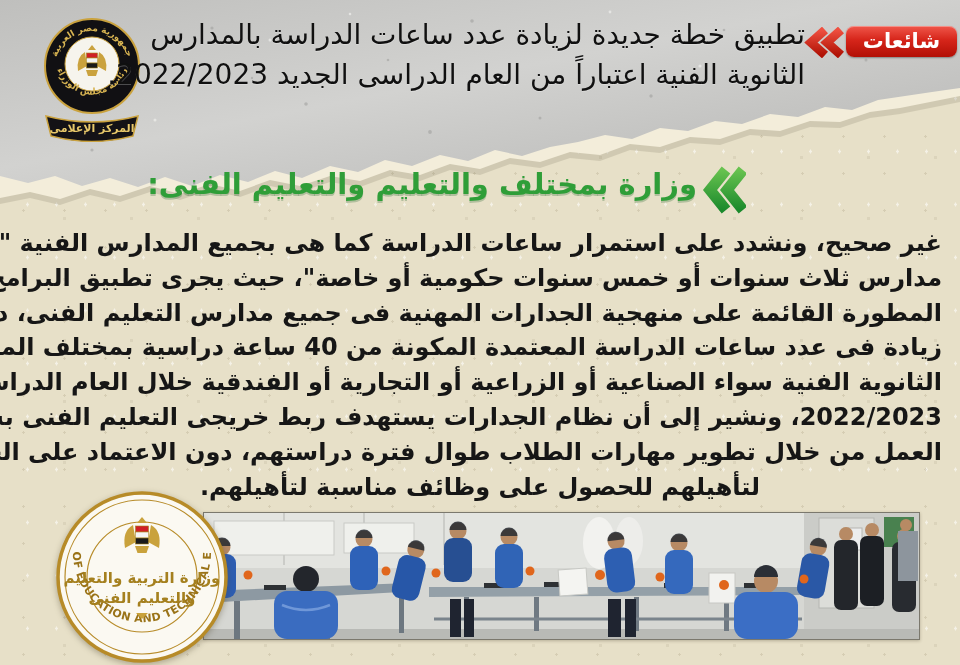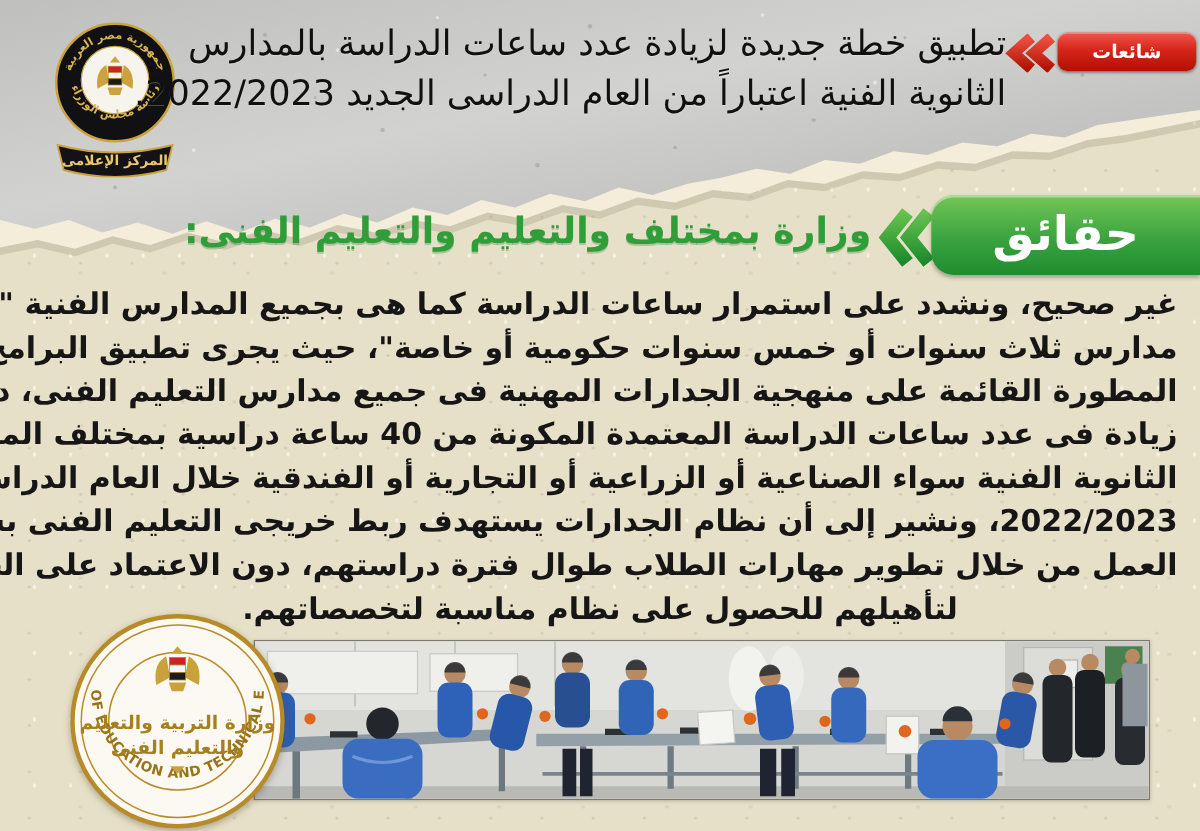--- a/index.html
+++ b/index.html
@@ -14,21 +14,21 @@
     background-size:41px 37px,29px 53px,67px 61px;
     background-position:3px 7px,13px 19px,31px 5px;
   }
   .torn-svg{position:absolute;left:0;top:0;z-index:1;}
   .layer{position:absolute;z-index:2;}
   
   .rumor-badge{
     left:846px;top:26px;width:111px;height:31px;border-radius:8px;
     background:linear-gradient(180deg,#f0564a 0%,#d6251a 45%,#b20f05 100%);
     box-shadow:inset 0 1px 0 rgba(255,255,255,.35),0 1px 2px rgba(0,0,0,.35);
-    color:#fff;font-weight:bold;font-size:15px;line-height:30px;text-align:center;
+    color:#fff;font-weight:bold;font-size:21px;line-height:30px;text-align:center;
   }
   .chevron-red{left:797px;top:27px;}
   .headline{right:155px;color:#101010;font-weight:normal;font-size:28px;
     white-space:nowrap;direction:rtl;text-shadow:0 1px 0 rgba(255,255,255,.25);}
   .headline.l1{top:18px;}
   .headline.l2{top:58px;}
   
   .facts-badge{
     left:745px;top:156px;width:215px;height:64px;
     border-radius:18px 0 0 18px;
@@ -136,34 +136,31 @@
   <svg class="layer chevron-green" width="46" height="48" viewBox="0 0 46 48">
     <defs>
         <linearGradient id="gg" x1="0" y1="0" x2="0" y2="1">
       <stop offset="0" stop-color="#67c24f"></stop>
           <stop offset="1" stop-color="#1b8a2c"></stop>
         </linearGradient>
       </defs>
     <path d="M26 4 L10 24 L26 44" stroke="url(#gg)" stroke-width="11" fill="none"></path>
     <path d="M43 4 L27 24 L43 44" stroke="url(#gg)" stroke-width="11" fill="none"></path>
   </svg>
-  <div class="layer facts-badge">
-    <span>حقائق</span>
-  </div>
   <div class="layer facts-heading">وزارة بمختلف والتعليم والتعليم الفنى:</div>
 
   <div class="layer body-text">
     <div class="line">غير صحيح، ونشدد على استمرار ساعات الدراسة كما هى بجميع المدارس الفنية "سواء</div>
     <div class="line">مدارس ثلاث سنوات أو خمس سنوات حكومية أو خاصة"، حيث يجرى تطبيق البرامج الدراسية</div>
     <div class="line">المطورة القائمة على منهجية الجدارات المهنية فى جميع مدارس التعليم الفنى، دون أى</div>
     <div class="line">زيادة فى عدد ساعات الدراسة المعتمدة المكونة من 40 ساعة دراسية بمختلف المدارس</div>
     <div class="line">الثانوية الفنية سواء الصناعية أو الزراعية أو التجارية أو الفندقية خلال العام الدراسى الجديد</div>
     <div class="line">2022/2023، ونشير إلى أن نظام الجدارات يستهدف ربط خريجى التعليم الفنى بسوق</div>
     <div class="line">العمل من خلال تطوير مهارات الطلاب طوال فترة دراستهم، دون الاعتماد على الحفظ،</div>
-    <div class="line">لتأهيلهم للحصول على نظام مناسبة لتخصصاتهم.</div>
+    <div class="line">لتأهيلهم للحصول على وظائف مناسبة لتأهيلهم.</div>
   </div>
 
   <svg class="layer photo" viewBox="0 0 715 126" preserveAspectRatio="none">
     <defs>
       <g id="stu">
         <circle cx="14" cy="8" r="8.5" fill="#b78a64"></circle>
         <path d="M5.5 7 a8.5 8.5 0 0 1 17 0 z" fill="#262a31" opacity=".85"></path>
         <rect x="0" y="15" width="28" height="44" rx="9" fill="currentColor"></rect>
       </g>
       <g id="suit">

